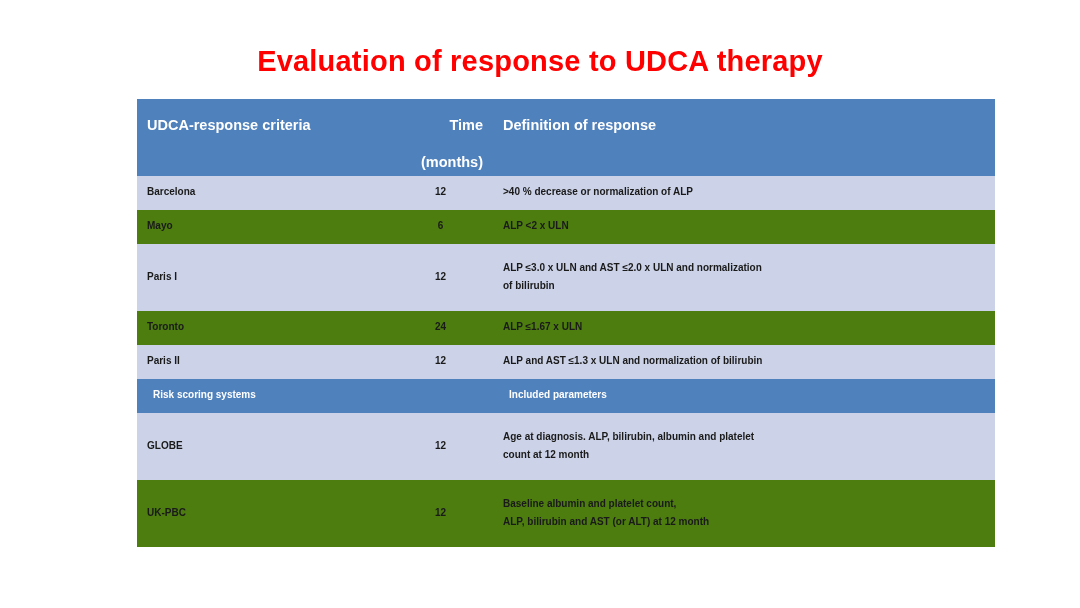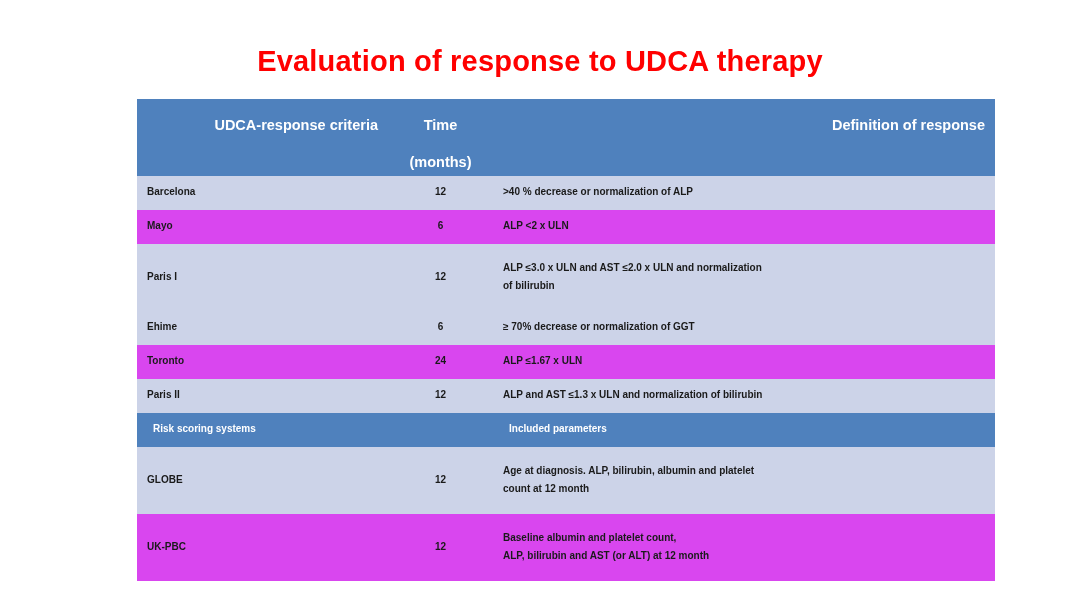--- a/index.html
+++ b/index.html
@@ -56,40 +56,39 @@
   col.c3 { width: 502px; }
 
   
   tr.header td {
     background: #4f81bd;
     color: #ffffff;
     font-weight: bold;
     font-size: 14.5px;
     vertical-align: top;
     padding-top: 13px;
-    text-align: right;
   }
-  tr.header td.center { text-align: center; }
+  tr.header td.center { text-align: right; }
   tr.header td .sub {
     display: block;
     margin-top: 10px;
   }
 
   
   tr.section td {
     background: #4f81bd;
     color: #ffffff;
     font-weight: bold;
     height: 34px;
     padding-top: 0;
     padding-left: 16px;
   }
 
   tr.band-a td { background: #ccd3e8; }
-  tr.band-b td { background: #d946ef; }
+  tr.band-b td { background: #4d7c0f; }
 
   td.center { text-align: center; }
 
   .row-h1 { height: 34px; }
   .row-h2 { height: 67px; }
 
   .line2 {
     display: block;
   }
 
@@ -142,25 +141,20 @@
         <tr class="band-a row-h2">
           <td>Paris I</td>
           <td class="center">12</td>
           <td>
             <span>ALP ≤3.0 x ULN and AST ≤2.0 x ULN and normalization</span>
             <span class="line2">of bilirubin</span>
           </td>
         </tr>
 
 
-        <tr class="band-a row-h1">
-          <td>Ehime</td>
-          <td class="center">6</td>
-          <td>≥ 70% decrease or normalization of GGT</td>
-        </tr>
 
         <tr class="band-b row-h1">
           <td>Toronto</td>
           <td class="center">24</td>
           <td>ALP ≤1.67 x ULN</td>
         </tr>
 
         <tr class="band-a row-h1">
           <td>Paris II</td>
           <td class="center">12</td>

